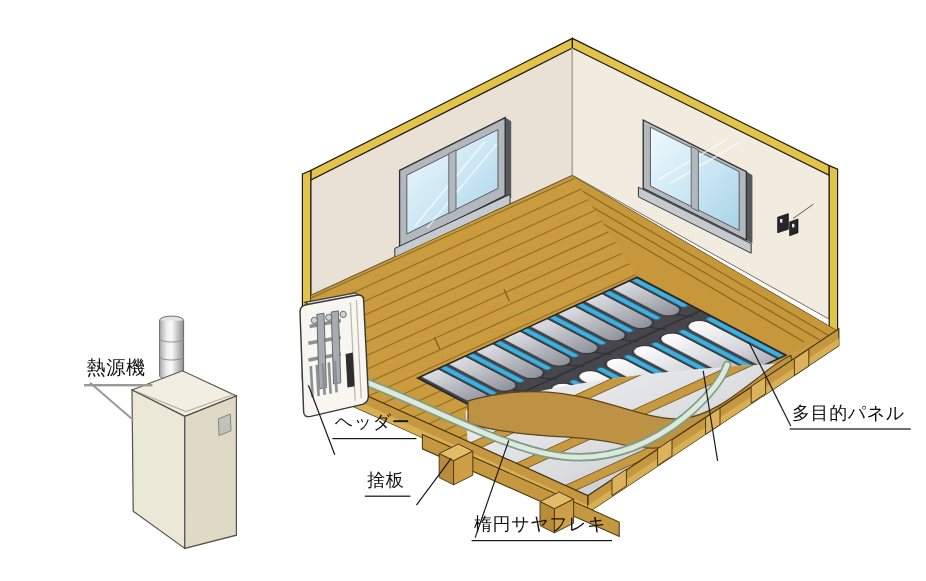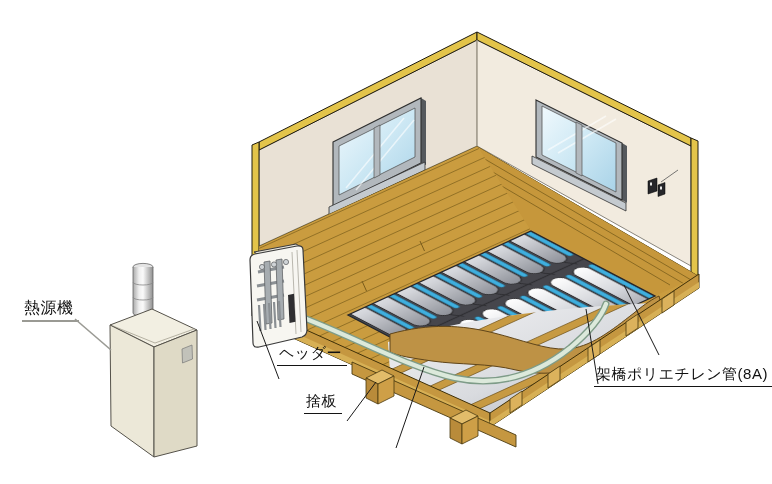--- a/index.html
+++ b/index.html
@@ -2,21 +2,21 @@
 <html><head>
 <meta charset="utf-8">
 <style>
   html,body{margin:0;padding:0;background:#ffffff;}
   #stage{position:relative;width:772px;height:484px;background:#ffffff;overflow:hidden;
          font-family:"Liberation Sans",sans-serif;}
   #scene{position:absolute;left:0;top:0;}
   .lbl{position:absolute;font-size:15px;line-height:1.2;color:#101010;letter-spacing:.5px;
        padding:0 5px 3px 2px;border-bottom:1.6px solid #141414;white-space:nowrap;
        font-family:"Liberation Sans",sans-serif;}
-  .lbl.gray{font-size:16px;border-bottom:2.2px solid #9a9a94;}
+  .lbl.gray{font-size:16px;border-bottom:2.2px solid #9a9a94;margin-left:48px;}
 </style>
 </head>
 <body>
 
 <div id="stage">
 <svg id="scene" width="772" height="484" viewBox="0 0 772 484">
   <defs>
     <linearGradient id="glsG" x1="0" y1="0" x2="1" y2="1">
       <stop offset="0" stop-color="#f0f9fd"></stop>
           <stop offset=".5" stop-color="#cde8f4"></stop>
@@ -185,14 +185,15 @@
     <path d="M347,421 L376,382" stroke="#1a1a1a" stroke-width="1"></path>
     <path d="M396,448 L424,367" stroke="#1a1a1a" stroke-width="1"></path>
     <path d="M659,355 L624,285" stroke="#1a1a1a" stroke-width="1"></path>
     <path d="M598,384 L586,309" stroke="#1a1a1a" stroke-width="1"></path>
   </g>
 </svg>
 
   <div class="lbl gray" style="left:22px;top:298px;">熱源機</div>
   <div class="lbl" style="left:277px;top:344px;">ヘッダー</div>
   <div class="lbl" style="left:304px;top:392px;">捨板</div>
-  <div class="lbl" style="left:594px;top:365px;">架橋ポリエチレン管(8A)</div>
+  <div class="lbl" style="left:393px;top:429px;">楕円サヤフレキ</div>
+  <div class="lbl" style="left:658px;top:336px;">多目的パネル</div>
 </div>
 
 </body></html>

